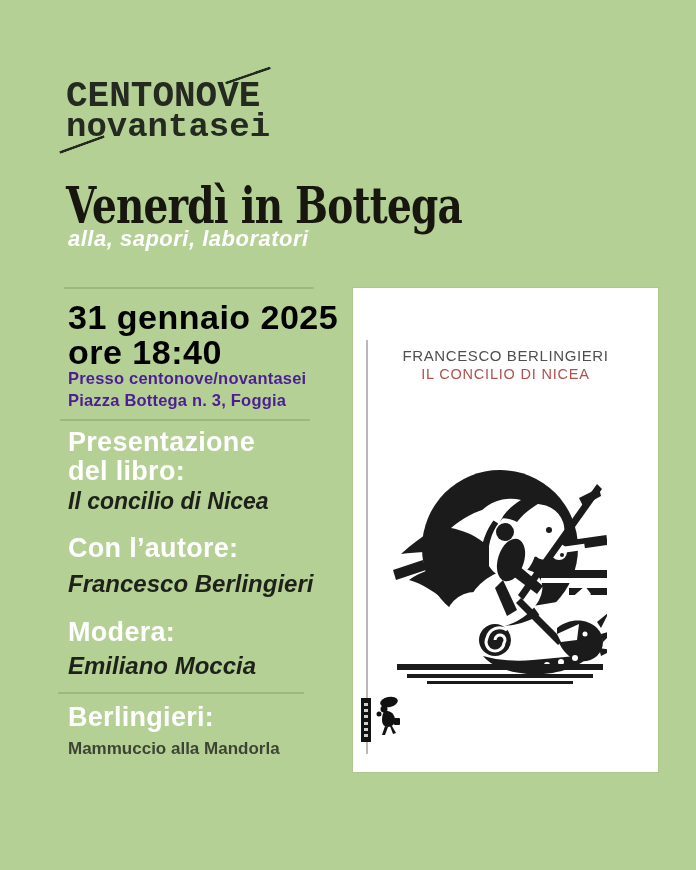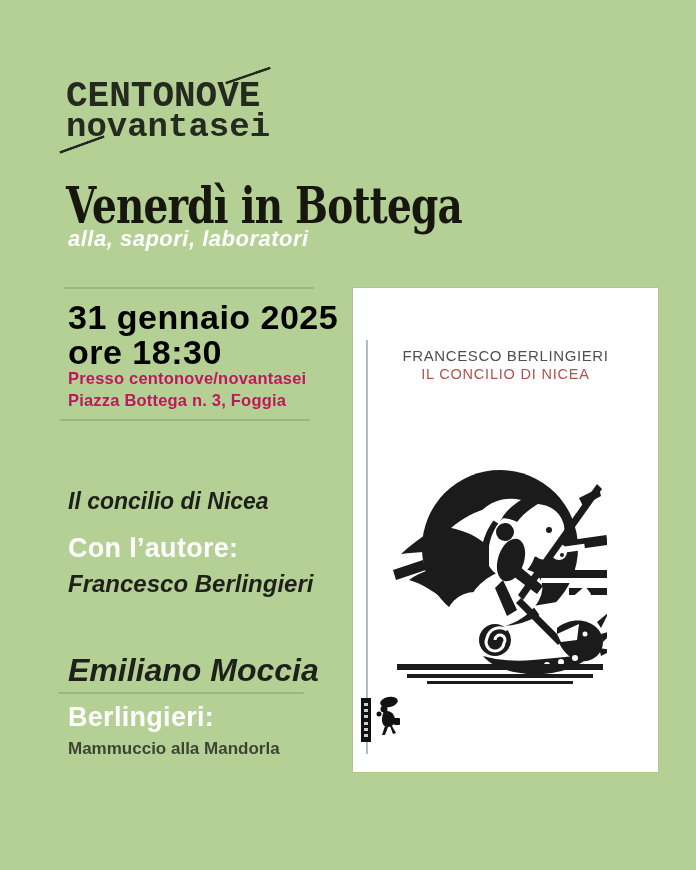--- a/index.html
+++ b/index.html
@@ -58,38 +58,38 @@
 
   
   .date-block{
     left:68px;top:300px;
     font-weight:bold;font-size:34px;line-height:35px;
     color:#000000;letter-spacing:0.5px;
   }
   .venue-block{
     left:68px;top:367px;
     font-weight:bold;font-size:16.5px;line-height:22px;
-    color:#be185d;letter-spacing:0.2px;
+    color:#4c1d95;letter-spacing:0.2px;
   }
 
   
   .sec-heading{
     font-weight:bold;font-size:27px;line-height:29px;
     color:#ffffff;letter-spacing:0.3px;
   }
   .sec-italic{
     font-style:italic;font-weight:bold;
     color:#1e201a;
   }
   .h-present{left:68px;top:428px;}
   .t-book{left:68px;top:488px;font-size:23px;}
   .h-author{left:68px;top:534px;}
   .t-author{left:68px;top:570px;font-size:24px;}
   .h-moderator{left:68px;top:618px;}
-  .t-moderator{left:68px;top:652px;font-size:32px;text-align:center;}
+  .t-moderator{left:68px;top:652px;font-size:24px;text-align:center;}
   .h-tasting{left:68px;top:703px;}
   .t-tasting{
     left:68px;top:737px;
     font-weight:bold;font-size:17px;line-height:23px;
     color:#3e4434;
     text-align:right;
   }
 
   
   .book-cover{
@@ -137,34 +137,39 @@
   <div class="abs logo-line2">novantasei</div>
   <div class="abs logo-slash logo-slash-bottom"></div>
 
   <div class="abs headline">Venerdì in Bottega</div>
   <div class="abs subtitle">alla, sapori, laboratori</div>
 
   <div class="abs divider divider-1"></div>
 
   <div class="abs date-block">
     <div>31 gennaio 2025</div>
-    <div>ore 18:30</div>
+    <div>ore 18:40</div>
   </div>
   <div class="abs venue-block">
     <div>Presso centonove/novantasei</div>
     <div>Piazza Bottega n. 3, Foggia</div>
   </div>
 
   <div class="abs divider divider-2"></div>
 
+  <div class="abs sec-heading h-present">
+    <div>Presentazione</div>
+    <div>del libro:</div>
+  </div>
   <div class="abs sec-italic t-book">Il concilio di Nicea</div>
 
   <div class="abs sec-heading h-author">Con l’autore:</div>
   <div class="abs sec-italic t-author">Francesco Berlingieri</div>
 
+  <div class="abs sec-heading h-moderator">Modera:</div>
   <div class="abs sec-italic t-moderator">Emiliano Moccia</div>
 
   <div class="abs divider divider-3"></div>
 
   <div class="abs sec-heading h-tasting">Berlingieri:</div>
   <div class="abs t-tasting">
     <div>Mammuccio alla Mandorla</div>
   </div>
 
   <div class="abs book-cover">

